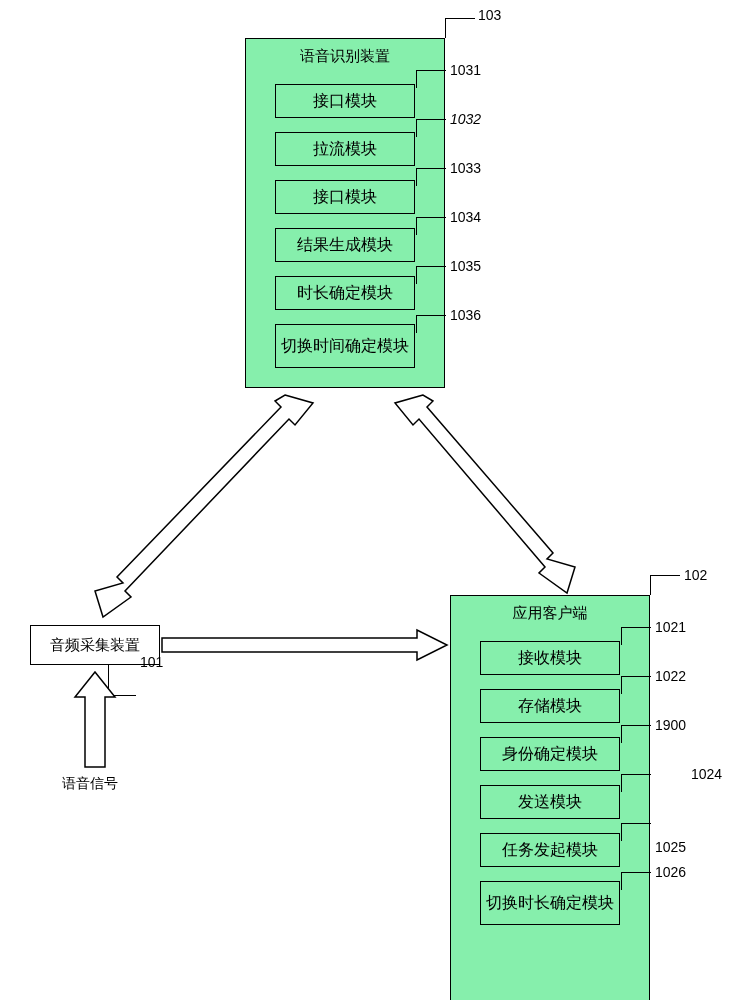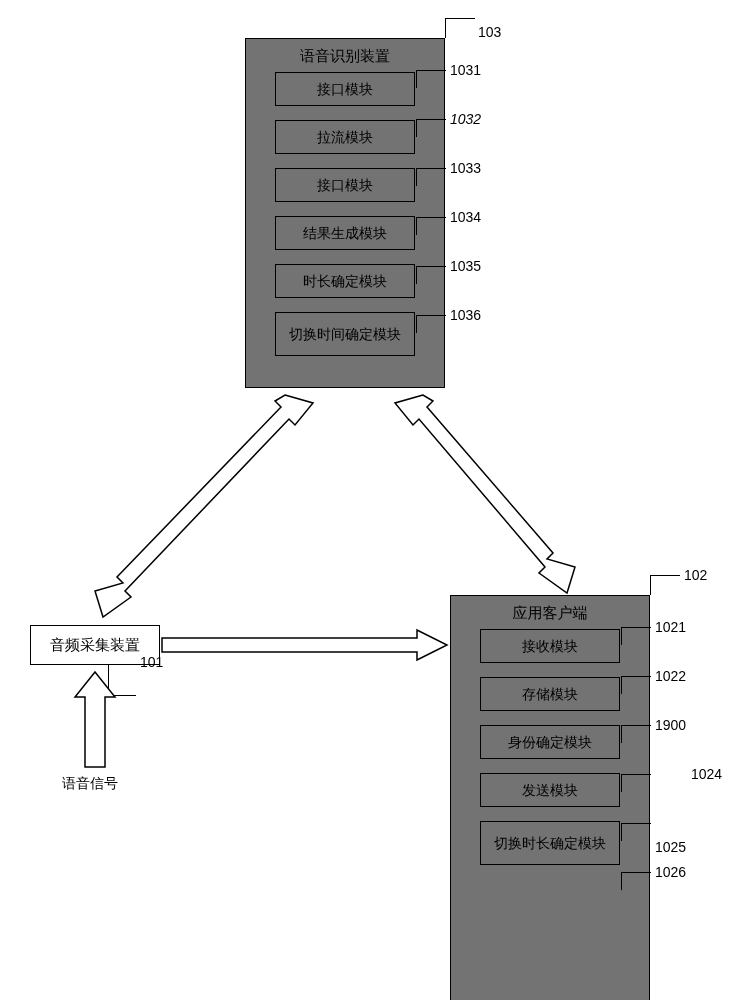--- a/index.html
+++ b/index.html
@@ -17,37 +17,37 @@
     border: 1.5px solid #000;
     background: #fff;
     display: flex;
     align-items: center;
     justify-content: center;
     text-align: center;
   }
   .container-box {
     position: absolute;
     border: 1.5px solid #000;
-    background: #737373;
+    background: #86efac;
   }
   .container-title {
     text-align: center;
     padding: 8px 0 6px 0;
     font-size: 15px;
   }
   .module {
     border: 1.5px solid #000;
-    margin: 0 auto 14px auto;
+    margin: 12px auto 14px auto;
     width: 140px;
     height: 34px;
     display: flex;
     align-items: center;
     justify-content: center;
     text-align: center;
-    font-size: 14px;
+    font-size: 16px;
     padding: 2px 4px;
     line-height: 1.2;
   }
   .module.tall { height: 44px; }
   .ref-label {
     position: absolute;
     font-size: 14px;
   }
   .leader {
     position: absolute;
@@ -65,21 +65,21 @@
   <div class="module">接口模块</div>
   <div class="module">拉流模块</div>
   <div class="module">接口模块</div>
   <div class="module">结果生成模块</div>
   <div class="module">时长确定模块</div>
   <div class="module tall">切换时间确定模块</div>
 </div>
 
 <div class="leader" style="left:445px; top:18px; width:30px; height:20px; border-top:none;"></div>
 <div style="position:absolute; left:445px; top:18px; width:30px; border-top:1.5px solid #000;"></div>
-<span class="ref-label" style="left:478px; top:24px;">103</span>
+<span class="ref-label" style="left:478px; top:7px;">103</span>
 
 <div style="position:absolute; left:416px; top:70px; width:30px; height:18px; border-left:1.5px solid #000;"></div>
 <div style="position:absolute; left:416px; top:70px; width:30px; border-top:1.5px solid #000;"></div>
 <span class="ref-label" style="left:450px; top:62px;">1031</span>
 
 <div style="position:absolute; left:416px; top:119px; width:30px; height:18px; border-left:1.5px solid #000;"></div>
 <div style="position:absolute; left:416px; top:119px; width:30px; border-top:1.5px solid #000;"></div>
 <span class="ref-label" style="left:450px; top:111px;font-style:italic;">1032</span>
 
 <div style="position:absolute; left:416px; top:168px; width:30px; height:18px; border-left:1.5px solid #000;"></div>
@@ -107,20 +107,21 @@
 <span class="ref-label" style="left:140px; top:654px;">101</span>
 
 <span class="ref-label" style="left:62px; top:775px;">语音信号</span>
 
 <div class="container-box" style="left:450px; top:595px; width:200px; height:454px;">
   <div class="container-title">应用客户端</div>
   <div class="module">接收模块</div>
   <div class="module">存储模块</div>
   <div class="module">身份确定模块</div>
   <div class="module">发送模块</div>
+  <div class="module">任务发起模块</div>
   <div class="module tall">切换时长确定模块</div>
 </div>
 
 <div style="position:absolute; left:650px; top:575px; width:0; height:20px; border-left:1.5px solid #000;"></div>
 <div style="position:absolute; left:650px; top:575px; width:30px; border-top:1.5px solid #000;"></div>
 <span class="ref-label" style="left:684px; top:567px;">102</span>
 
 <div style="position:absolute; left:621px; top:627px; width:30px; height:18px; border-left:1.5px solid #000;"></div>
 <div style="position:absolute; left:621px; top:627px; width:30px; border-top:1.5px solid #000;"></div>
 <span class="ref-label" style="left:655px; top:619px;">1021</span>

